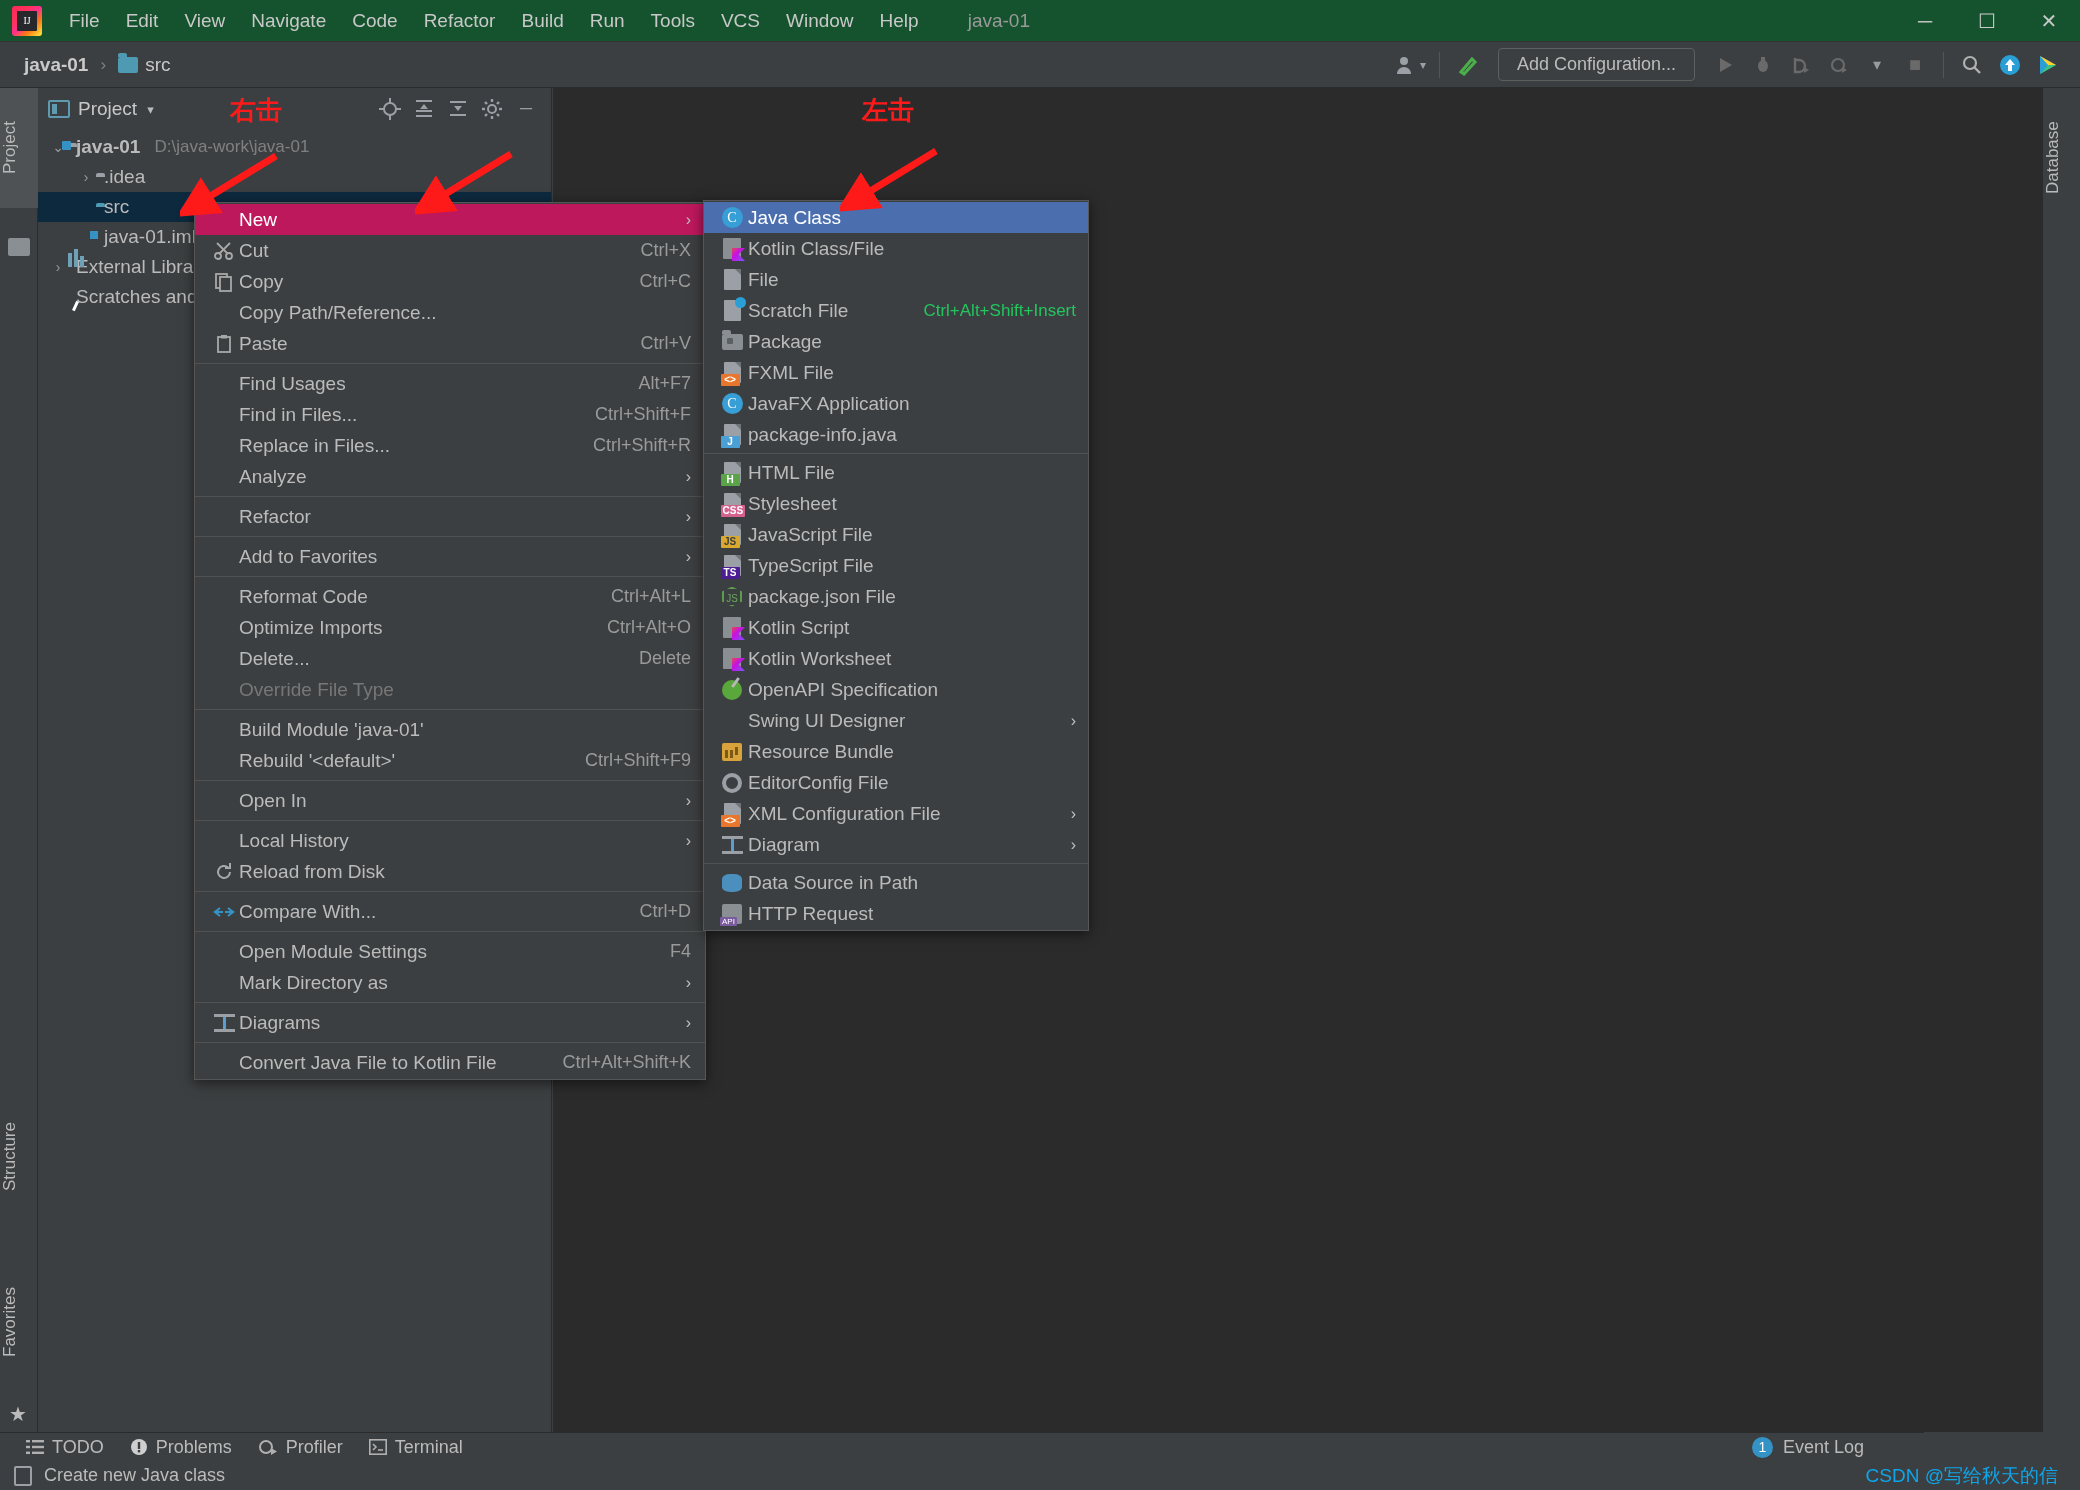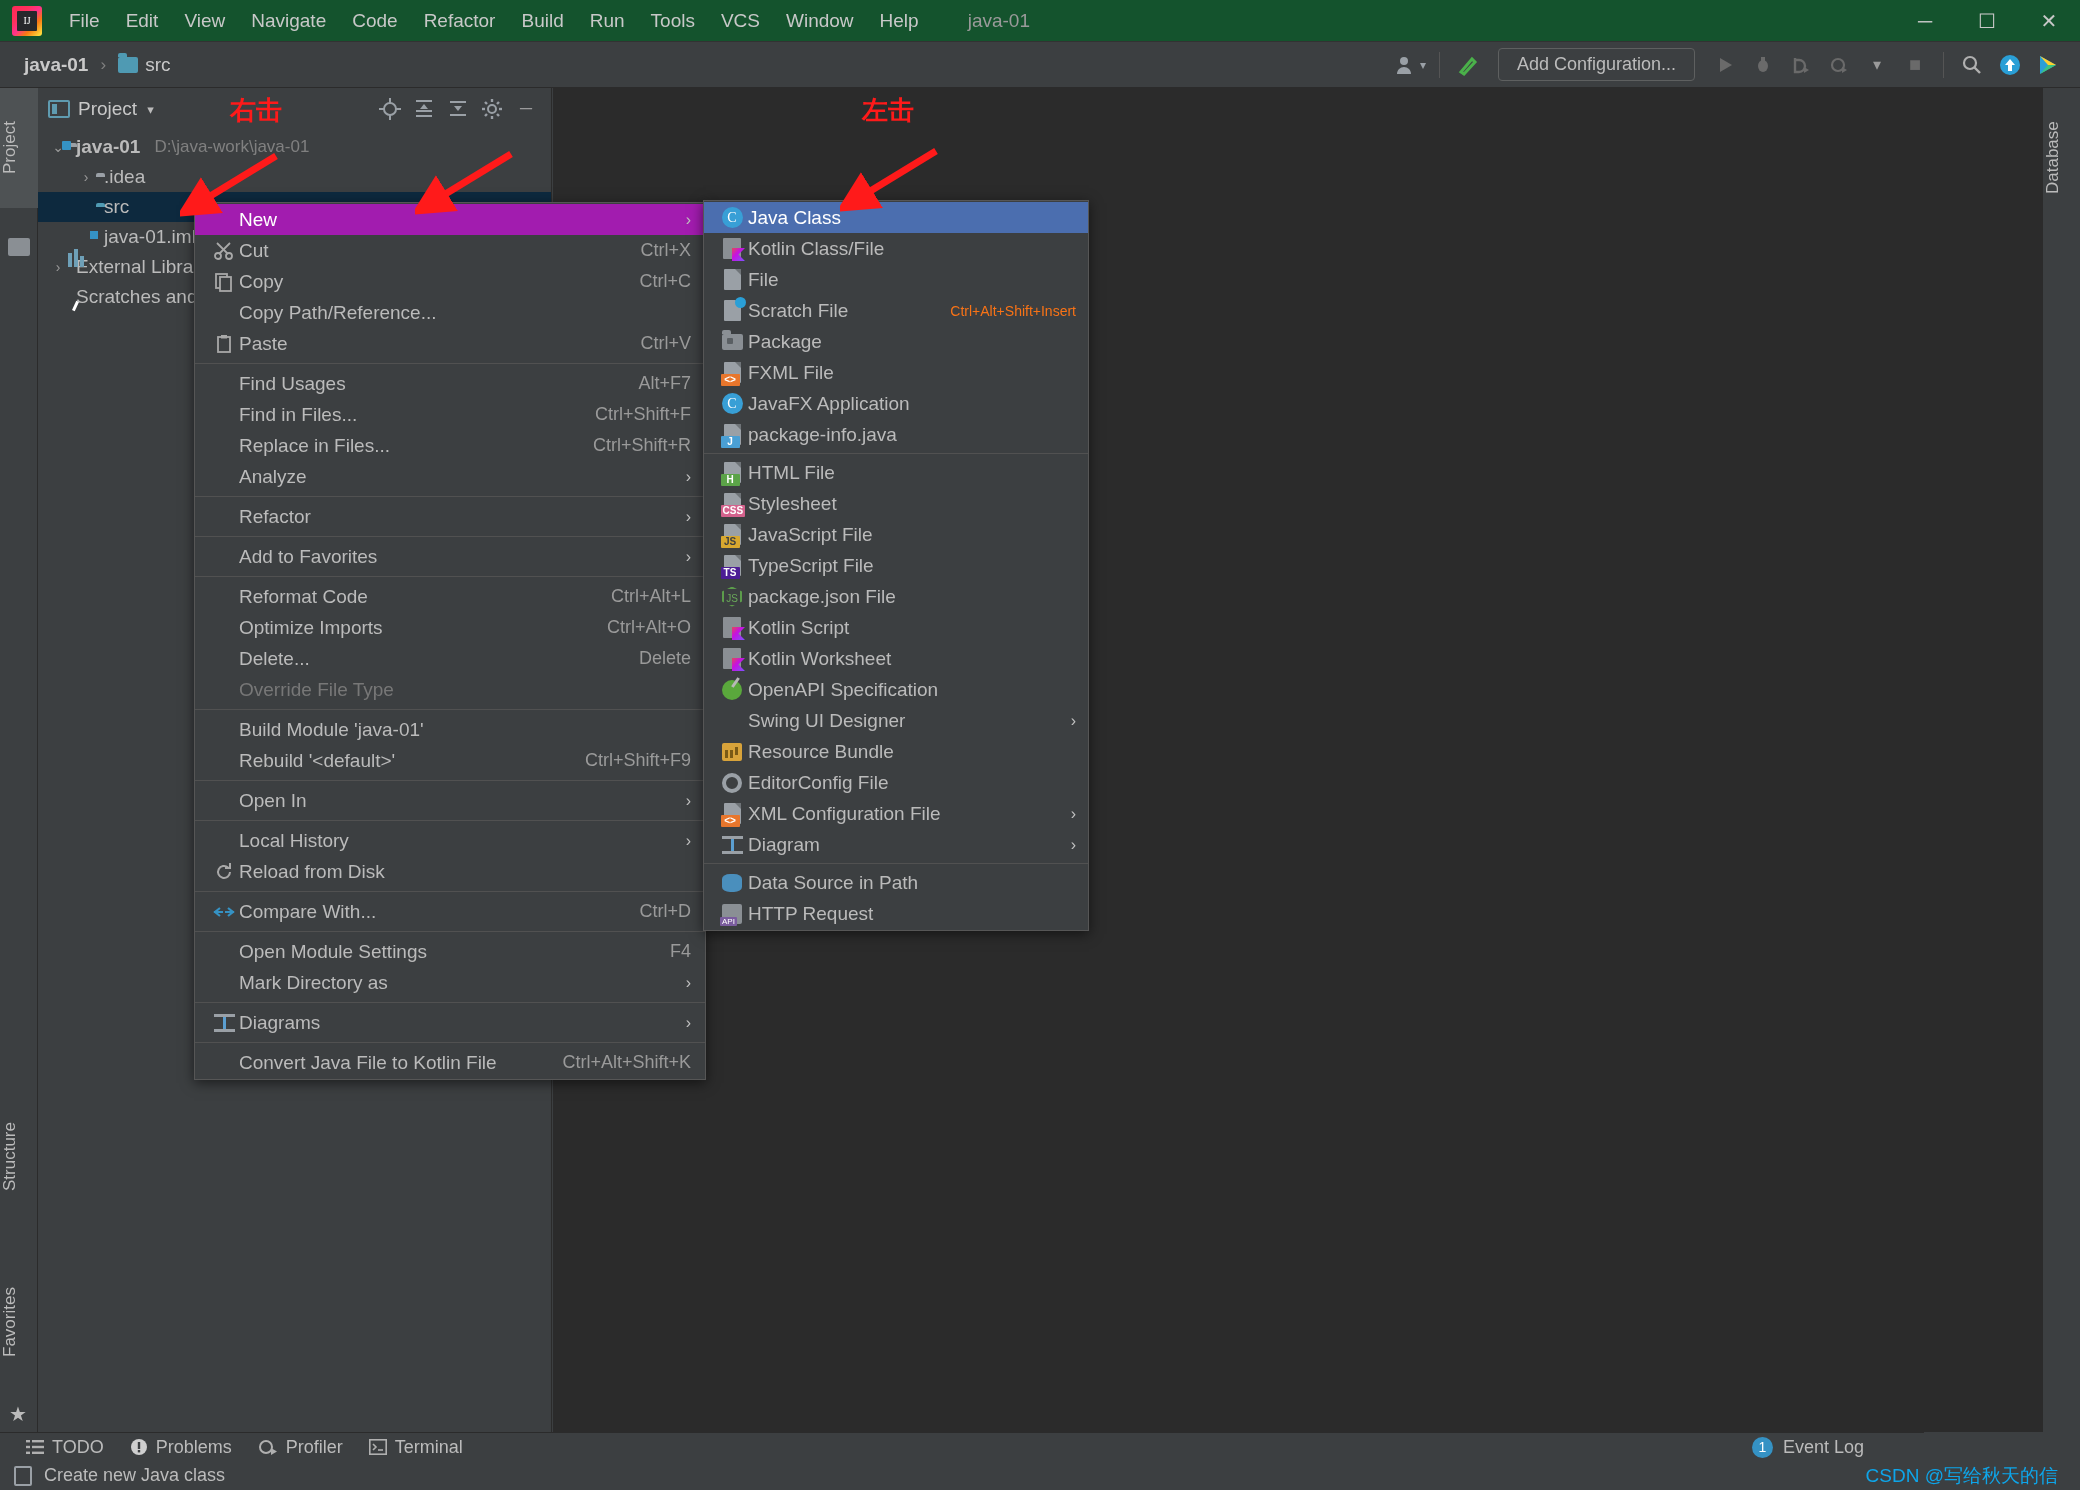--- a/index.html
+++ b/index.html
@@ -106,42 +106,42 @@
   
   .ctx {
     position: absolute; left: 194px; top: 202px; width: 512px;
     background: #3c3f41; border: 1px solid #565656; z-index: 40;
     box-shadow: 0 3px 12px rgba(0,0,0,.55); padding: 1px 0;
   }
   .ctx-item {
     display: flex; align-items: center; height: 31px; padding: 0 14px 0 14px;
     font-size: 19px; color: #bbbbbb; white-space: nowrap; position: relative;
   }
-  .ctx-item.sel { background: #a21caf; color: #ffffff; }
+  .ctx-item.sel { background: #be185d; color: #ffffff; }
   .ctx-item.disabled { color: #777777; }
   .ctx-ico { width: 30px; flex: 0 0 30px; display: flex; align-items: center; justify-content: center; color: #a8a8a8; font-size: 17px; }
   .ctx-label { flex: 1 1 auto; }
   .ctx-key { color: #9a9a9a; font-size: 18px; padding-left: 30px; }
   .ctx-arrow { color: #c0c0c0; font-size: 16px; padding-left: 20px; }
   .ctx-sep { height: 1px; background: #515151; margin: 4px 0; }
 
   
   .submenu {
     position: absolute; left: 703px; top: 200px; width: 386px;
     background: #3c3f41; border: 1px solid #565656; z-index: 50;
     box-shadow: 0 3px 12px rgba(0,0,0,.55); padding: 1px 0;
   }
   .sm-item {
     display: flex; align-items: center; height: 31px; padding: 0 12px;
     font-size: 19px; color: #bbbbbb; white-space: nowrap;
   }
   .sm-item.sel { background: #4b6eaf; color: #ffffff; }
   .sm-ico { width: 32px; flex: 0 0 32px; display: flex; align-items: center; justify-content: center; }
   .sm-label { flex: 1 1 auto; }
-  .sm-key { color: #f97316; font-size: 14px; padding-left: 20px; }
+  .sm-key { color: #22c55e; font-size: 17px; padding-left: 20px; }
   .sm-arrow { color: #c0c0c0; font-size: 16px; padding-left: 18px; }
   .sm-sep { height: 1px; background: #515151; margin: 3px 0; }
 
   
   .g-circle { width: 21px; height: 21px; border-radius: 50%; background: #389fd6; color: #fff;
      font-size: 14px; line-height: 21px; text-align: center; font-family: "Liberation Serif", serif; }
   .g-doc { width: 17px; height: 21px; background: #9aa0a6; position: relative; border-radius: 1px; }
   .g-doc .tag { position: absolute; left: -3px; bottom: -3px; height: 12px; min-width: 19px; padding: 0 2px;
      font-size: 10px; line-height: 12px; text-align: center; color: #fff; font-weight: bold; border-radius: 1px;
      font-family: "Liberation Sans", sans-serif; }

